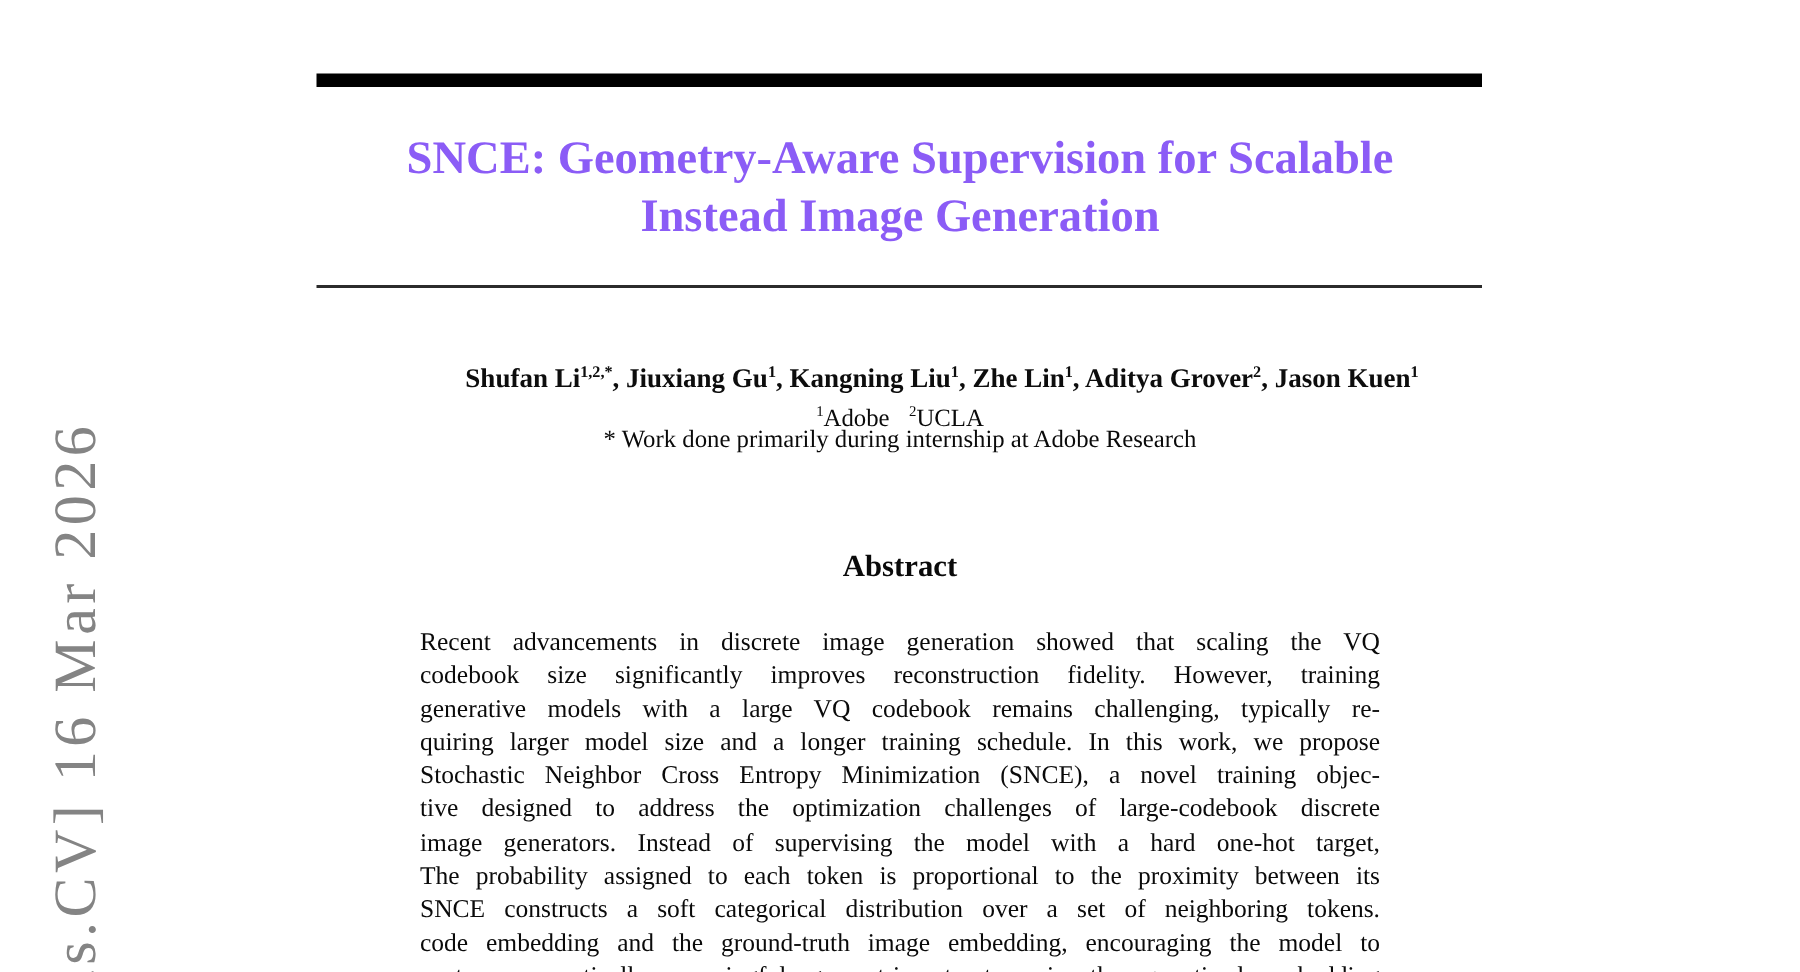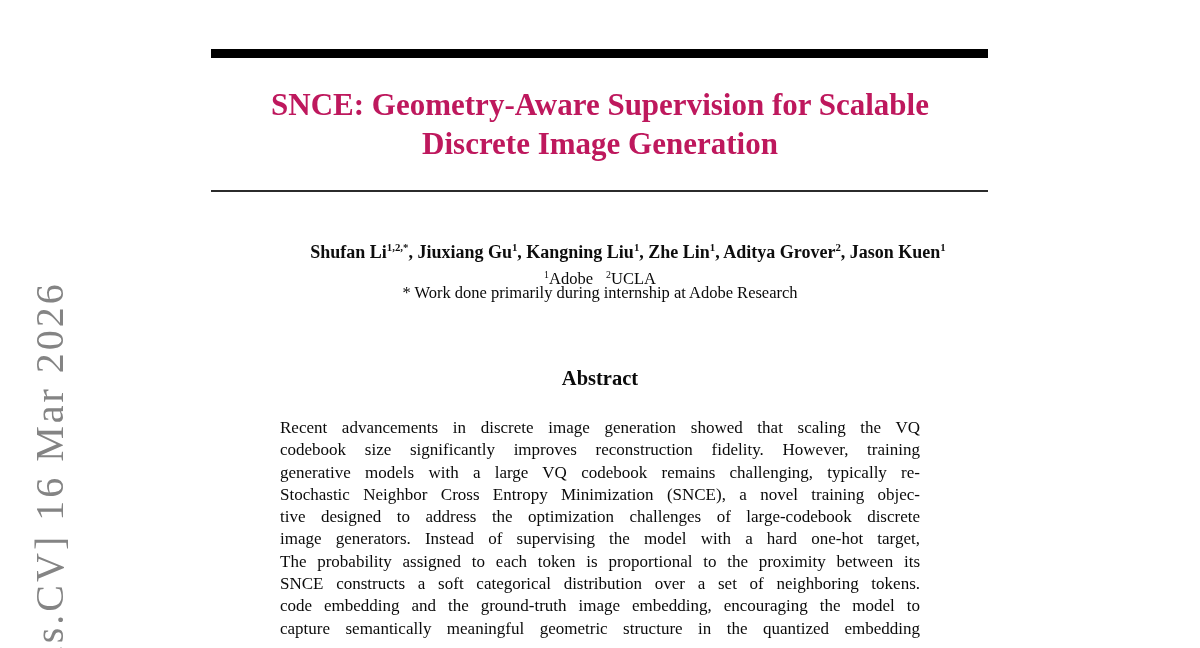--- a/index.html
+++ b/index.html
@@ -47,21 +47,21 @@
   }
   .title {
     position: absolute;
     left: 150px;
     top: 85px;
     width: 900px;
     text-align: center;
     font-size: 31px;
     font-weight: bold;
     line-height: 39px;
-    color: #be185d;
+    color: #8b5cf6;
   }
   .authors {
     position: absolute;
     left: 0;
     top: 242px;
     width: 1200px;
     text-align: center;
     font-size: 18px;
     font-weight: bold;
     color: #0d0d0d;
@@ -119,37 +119,38 @@
 <body>
 
 <div id="page">
 
   <div class="stamp">cs.CV] 16 Mar 2026</div>
 
   <div class="rule-thick"></div>
 
   <div class="title">
     <div>SNCE: Geometry-Aware Supervision for Scalable</div>
-    <div>Discrete Image Generation</div>
+    <div>Instead Image Generation</div>
   </div>
 
   <div class="rule-thin"></div>
 
   <div class="authors"><span>Shufan Li</span><sup>1,2,*</sup>, <span>Jiuxiang Gu</span><sup>1</sup>, <span>Kangning Liu</span><sup>1</sup>, <span>Zhe Lin</span><sup>1</sup>, <span>Aditya Grover</span><sup>2</sup>, <span>Jason Kuen</span><sup>1</sup></div>
 
   <div class="affils"><span class="affil-item"><sup>1</sup>Adobe</span><span class="affil-item"><sup>2</sup>UCLA</span></div>
 
   <div class="footnote">* Work done primarily during internship at Adobe Research</div>
 
   <div class="abs-heading">Abstract</div>
 
   <div class="abstract">
       <div class="abs-line">Recent advancements in discrete image generation showed that scaling the VQ</div>
       <div class="abs-line">codebook size significantly improves reconstruction fidelity. However, training</div>
       <div class="abs-line">generative models with a large VQ codebook remains challenging, typically re-</div>
+      <div class="abs-line">quiring larger model size and a longer training schedule. In this work, we propose</div>
       <div class="abs-line">Stochastic Neighbor Cross Entropy Minimization (SNCE), a novel training objec-</div>
       <div class="abs-line">tive designed to address the optimization challenges of large-codebook discrete</div>
       <div class="abs-line">image generators. Instead of supervising the model with a hard one-hot target,</div>
       <div class="abs-line">The probability assigned to each token is proportional to the proximity between its</div>
       <div class="abs-line">SNCE constructs a soft categorical distribution over a set of neighboring tokens.</div>
       <div class="abs-line">code embedding and the ground-truth image embedding, encouraging the model to</div>
       <div class="abs-line">capture semantically meaningful geometric structure in the quantized embedding</div>
     </div>
 
 </div>

